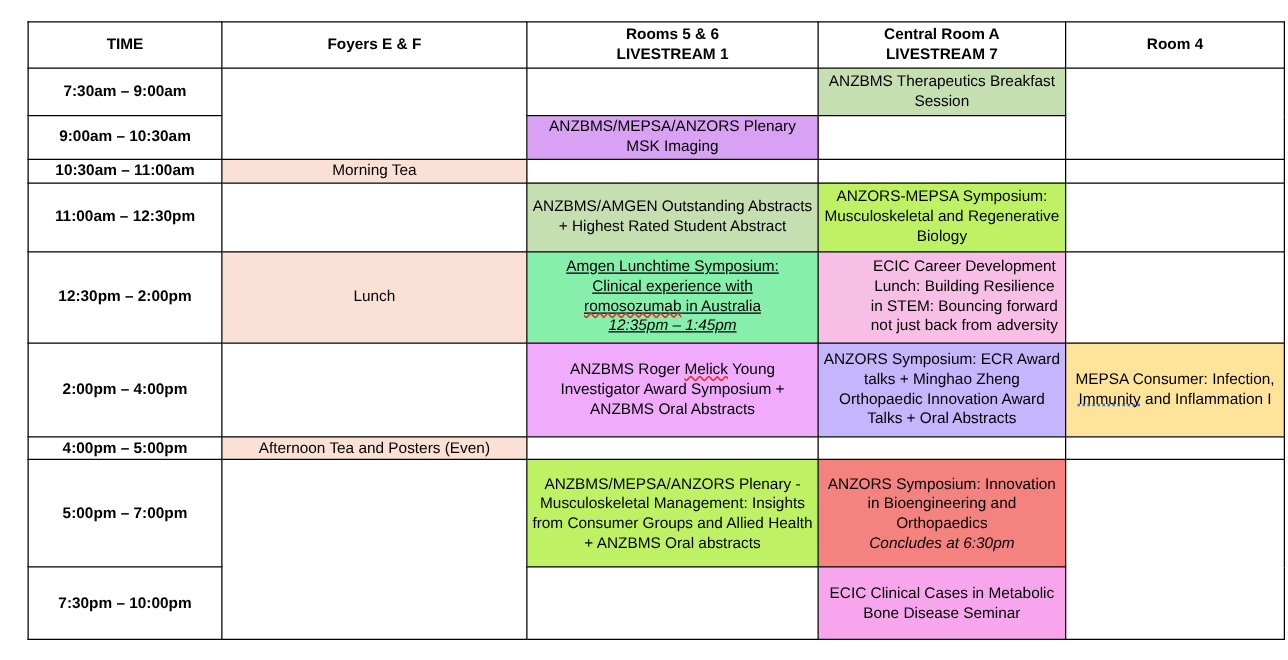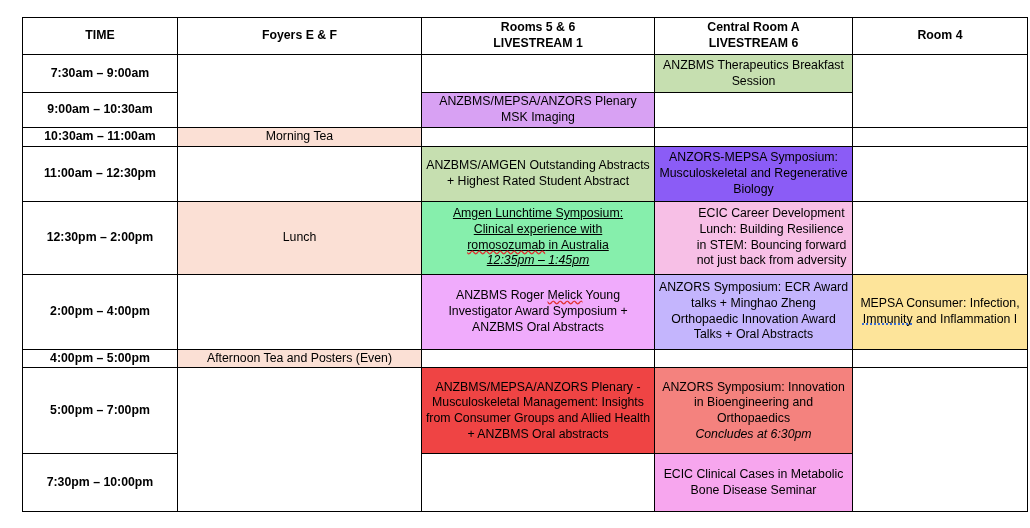--- a/index.html
+++ b/index.html
@@ -96,21 +96,21 @@
 
     <tr class="hdr">
       <td><span>TIME</span></td>
       <td><span>Foyers E &amp; F</span></td>
       <td>
         <span class="cellbox">Rooms 5 &amp; 6</span>
         <span class="cellbox">LIVESTREAM 1</span>
       </td>
       <td>
         <span class="cellbox">Central Room A</span>
-        <span class="cellbox">LIVESTREAM 6</span>
+        <span class="cellbox">LIVESTREAM 7</span>
       </td>
       <td><span>Room 4</span></td>
     </tr>
 
     <tr style="height:38px;">
       <td class="time">7:30am – 9:00am</td>
       <td class="blank-l" rowspan="2"></td>
       <td class="blank-lr"></td>
       <td style="background:#c6dfb0;">ANZBMS Therapeutics Breakfast Session</td>
       <td class="blank-r" rowspan="2"></td>
@@ -127,21 +127,21 @@
       <td style="background:#fbe0d5;">Morning Tea</td>
       <td class="blank-lr"></td>
       <td class="blank-r"></td>
       <td class="blank-r"></td>
     </tr>
 
     <tr style="height:55px;">
       <td class="time">11:00am – 12:30pm</td>
       <td class="blank-l"></td>
       <td style="background:#c6dfb0;margin-top:40px;">ANZBMS/AMGEN Outstanding Abstracts + Highest Rated Student Abstract</td>
-      <td style="background:#8b5cf6;margin-left:32px;">ANZORS-MEPSA Symposium: Musculoskeletal and Regenerative Biology</td>
+      <td style="background:#bef264;margin-left:32px;">ANZORS-MEPSA Symposium: Musculoskeletal and Regenerative Biology</td>
       <td class="blank-r"></td>
     </tr>
 
     <tr style="height:73px;">
       <td class="time">12:30pm – 2:00pm</td>
       <td style="background:#fbe0d5;">Lunch</td>
       <td style="background:#86efac;text-decoration:underline;">
         <span class="cellbox">Amgen Lunchtime Symposium:</span>
         <span class="cellbox">Clinical experience with</span>
         <span class="cellbox"><span class="sp-red">romosozumab</span><span> in Australia</span></span>
@@ -163,21 +163,21 @@
       <td class="time">4:00pm – 5:00pm</td>
       <td style="background:#fbe0d5;">Afternoon Tea and Posters (Even)</td>
       <td class="blank-lr"></td>
       <td class="blank-r"></td>
       <td class="blank-r"></td>
     </tr>
 
     <tr style="height:86px;">
       <td class="time">5:00pm – 7:00pm</td>
       <td class="blank-l" rowspan="2"></td>
-      <td style="background:#ef4444;">ANZBMS/MEPSA/ANZORS Plenary - Musculoskeletal Management: Insights from Consumer Groups and Allied Health + ANZBMS Oral abstracts</td>
+      <td style="background:#bef264;">ANZBMS/MEPSA/ANZORS Plenary - Musculoskeletal Management: Insights from Consumer Groups and Allied Health + ANZBMS Oral abstracts</td>
       <td style="background:#f4827e;">
         <span class="cellbox">ANZORS Symposium: Innovation in Bioengineering and Orthopaedics</span>
         <span class="cellbox ital">Concludes at 6:30pm</span>
       </td>
       <td class="blank-r" rowspan="2"></td>
     </tr>
 
     <tr style="height:58px;">
       <td class="time">7:30pm – 10:00pm</td>
       <td class="blank-rb"></td>

